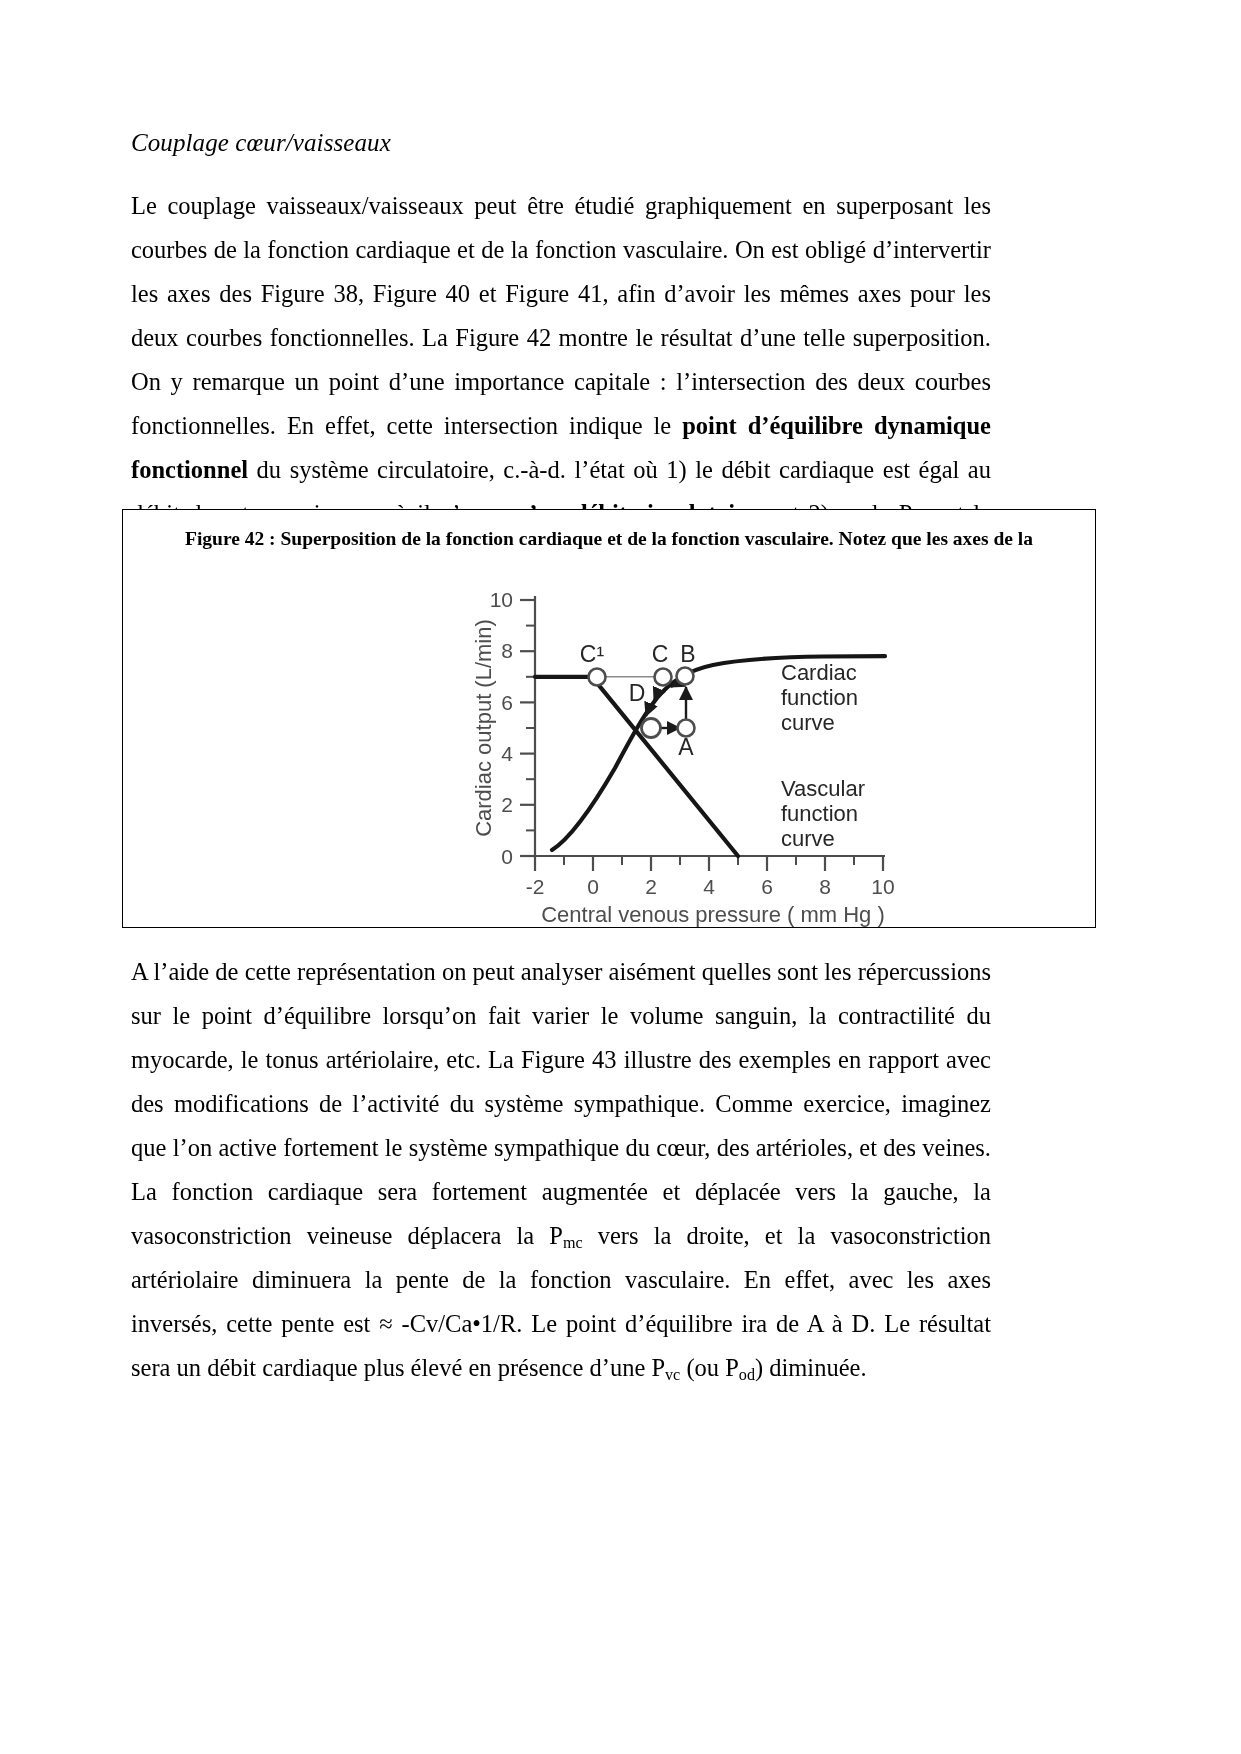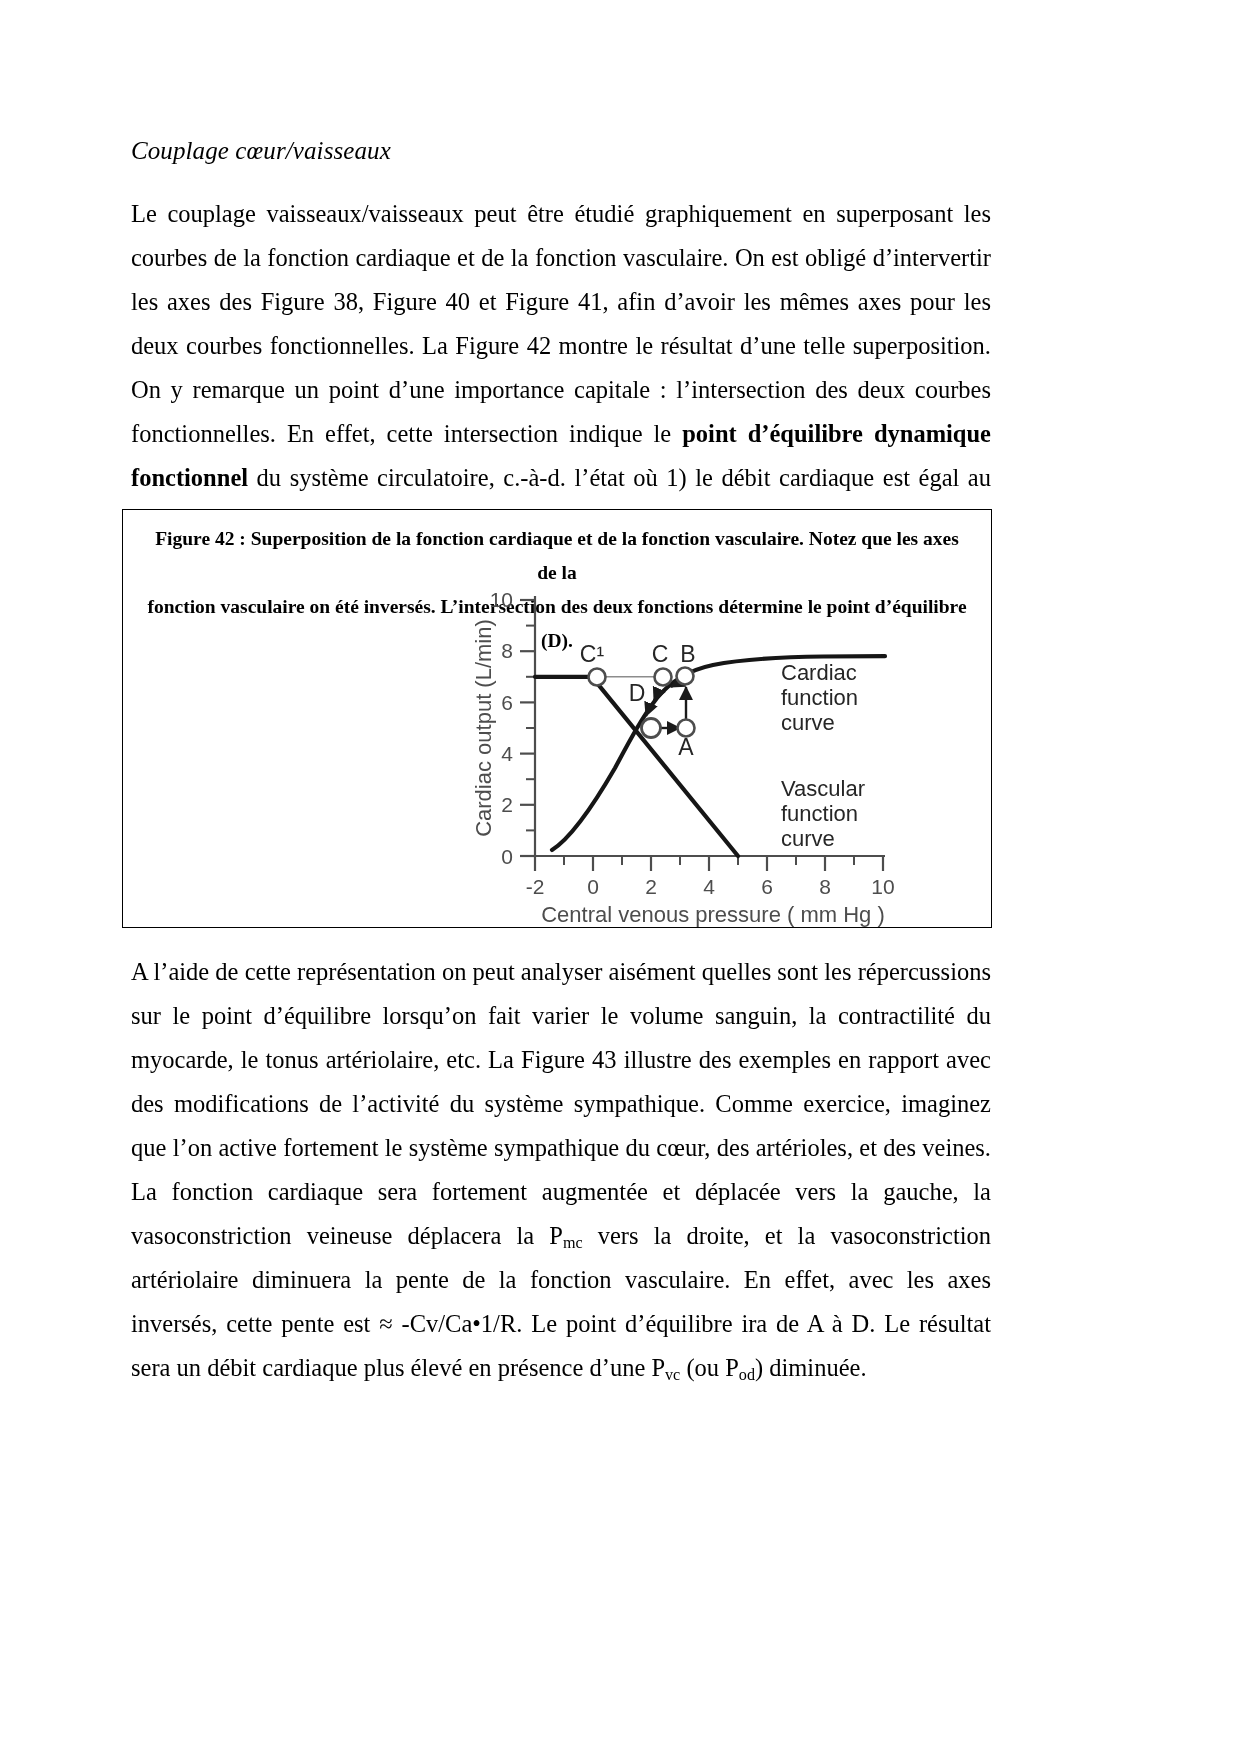--- a/index.html
+++ b/index.html
@@ -26,21 +26,21 @@
   .content {
     position: absolute;
     left: 131px;
     top: 120px;
     width: 860px;
   }
   h1.section-title {
     font-size: 25px;
     font-style: italic;
     font-weight: normal;
-    margin: 16px 0 26px 0;
+    margin: 8px 0 26px 0;
     line-height: 1.2;
     letter-spacing: 0.1px;
   }
   p.body-par {
     font-size: 24.5px;
     line-height: 44px;
     margin: 0 0 6px 0;
     text-align: justify;
     text-justify: inter-word;
     hyphens: none;
@@ -51,21 +51,21 @@
     font-size: 0.66em;
     vertical-align: -0.22em;
     line-height: 0;
   }
 
   
   .figure-box {
     position: absolute;
     left: 122px;
     top: 509px;
-    width: 870px;
+    width: 974px;
     height: 419px;
     border: 1.5px solid #000;
     box-sizing: border-box;
     background: #fff;
   }
   .fig-caption {
     font-size: 19.5px;
     font-weight: bold;
     line-height: 34px;
     text-align: center;
@@ -99,21 +99,20 @@
     <h1 class="section-title">Couplage cœur/vaisseaux</h1>
 
     <p class="body-par" id="par1"><span>Le couplage vaisseaux/vaisseaux peut être étudié graphiquement en superposant les courbes de la fonction cardiaque et de la fonction vasculaire. On est obligé d’intervertir les axes des Figure 38, Figure 40 et Figure 41, afin d’avoir les mêmes axes pour les deux courbes fonctionnelles. La Figure 42 montre le résultat d’une telle superposition. On y remarque un point d’une importance capitale : l’</span><span class="it">intersection</span><span> des deux courbes fonctionnelles. En effet, cette intersection indique le </span><span class="bd">point d’équilibre dynamique fonctionnel</span><span> du système circulatoire, c.-à-d. l’état où 1) le débit cardiaque est égal au débit du retour veineux, où il n’y a </span><span class="bd">qu’un débit circulatoire</span><span> ; et 2) ou la P</span><sub>vc</sub><span> est la même pour la circulation et le cœur.</span></p>
 
   </div>
 
   <div class="figure-box">
 
     <div class="fig-caption" id="figcap">
         <div>Figure 42 : Superposition de la fonction cardiaque et de la fonction vasculaire. Notez que les axes de la</div>
-        <div>fonction vasculaire on été inversés. L’intersection des deux fonctions détermine le point d’équilibre (D).</div>
       </div>
 
     <div class="fig-graphic">
       <svg width="868" height="340" viewBox="0 0 868 340">
 
         <g>
 
           <line x1="412" y1="8" x2="412" y2="268" stroke="#4d4d4d" stroke-width="2.2"></line>
 
           <line x1="412" y1="268" x2="762" y2="268" stroke="#4d4d4d" stroke-width="2.2"></line>

